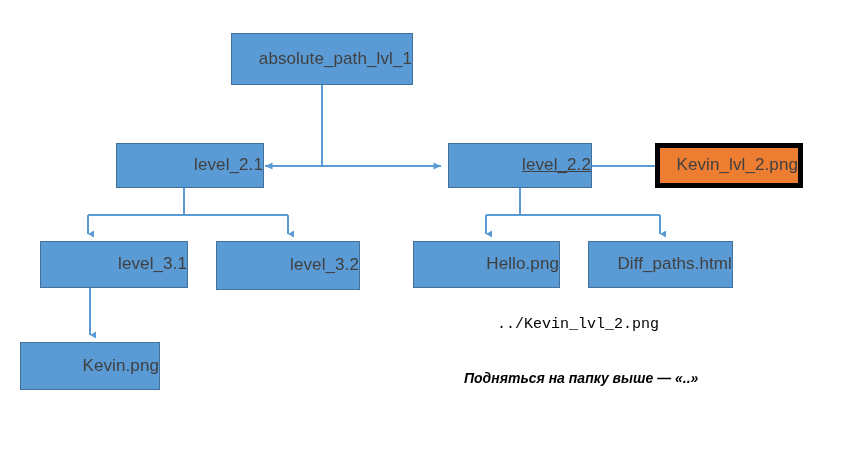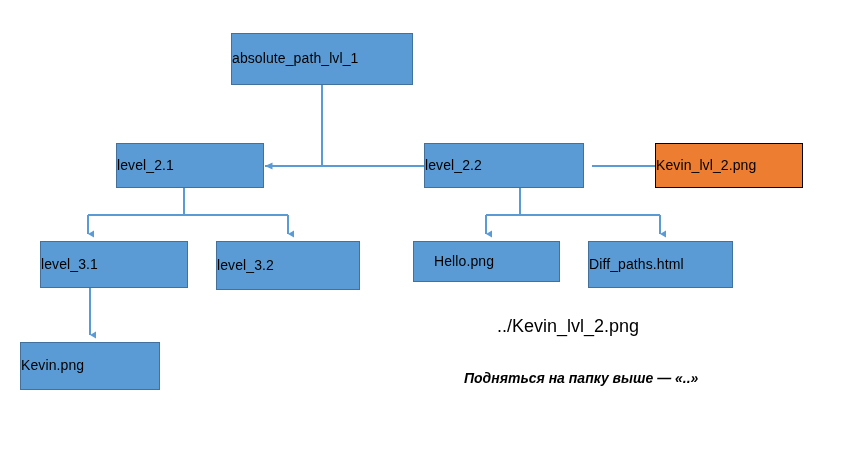--- a/index.html
+++ b/index.html
@@ -15,51 +15,52 @@
     width: 857px;
     height: 465px;
     background: #ffffff;
     overflow: hidden;
   }
   .node {
     position: absolute;
     box-sizing: border-box;
     display: flex;
     align-items: center;
-    justify-content: flex-start;
-    color: #000000;
-    font-size: 14px;
+    justify-content: flex-end;
+    color: #404040;
+    font-size: 17px;
     line-height: 1.1;
     letter-spacing: 0.1px;
     text-align: center;
     white-space: nowrap;
   }
   .node.blue {
     background: #5B9BD5;
     border: 1px solid #41719C;
   }
   .node.orange {
     background: #ED7D31;
-    border: 1px solid #000000;
+    border: 5px solid #000000;
   }
   svg#links {
     position: absolute;
     left: 0;
     top: 0;
     width: 857px;
     height: 465px;
     overflow: visible;
   }
   .caption {
     position: absolute;
     color: #000000;
     white-space: nowrap;
   }
   .caption.path {
-    font-size: 18px;
+    font-size: 15px;
+    font-family: Liberation Mono, monospace;
   }
   .caption.note {
     font-size: 14px;
     font-style: italic;
     font-weight: bold;
   }
 </style>
 </head>
 <body>
 
@@ -105,37 +106,37 @@
   </svg>
 
   <div class="node blue" style="left:231px; top:33px; width:182px; height:52px;">
     <span>absolute_path_lvl_1</span>
   </div>
 
   <div class="node blue" style="left:116px; top:143px; width:148px; height:45px;">
     <span>level_2.1</span>
   </div>
 
-  <div class="node blue" style="left:424px; top:143px; width:160px; height:45px;">
+  <div class="node blue" style="left:448px; top:143px; width:144px; height:45px;text-decoration:underline;">
     <span>level_2.2</span>
   </div>
 
   <div class="node orange" style="left:655px; top:143px; width:148px; height:45px;">
     <span>Kevin_lvl_2.png</span>
   </div>
 
   <div class="node blue" style="left:16px; top:241px; width:148px; height:47px;margin-left:24px;">
     <span>level_3.1</span>
   </div>
 
   <div class="node blue" style="left:216px; top:241px; width:144px; height:49px;">
     <span>level_3.2</span>
   </div>
 
-  <div class="node blue" style="left:413px; top:241px; width:147px; height:41px;padding-left:20px;">
+  <div class="node blue" style="left:413px; top:241px; width:147px; height:47px;padding-left:20px;">
     <span>Hello.png</span>
   </div>
 
   <div class="node blue" style="left:20px; top:342px; width:140px; height:48px;">
     <span>Kevin.png</span>
   </div>
 
   <div class="node blue" style="left:588px; top:241px; width:145px; height:47px;">
     <span>Diff_paths.html</span>
   </div>

